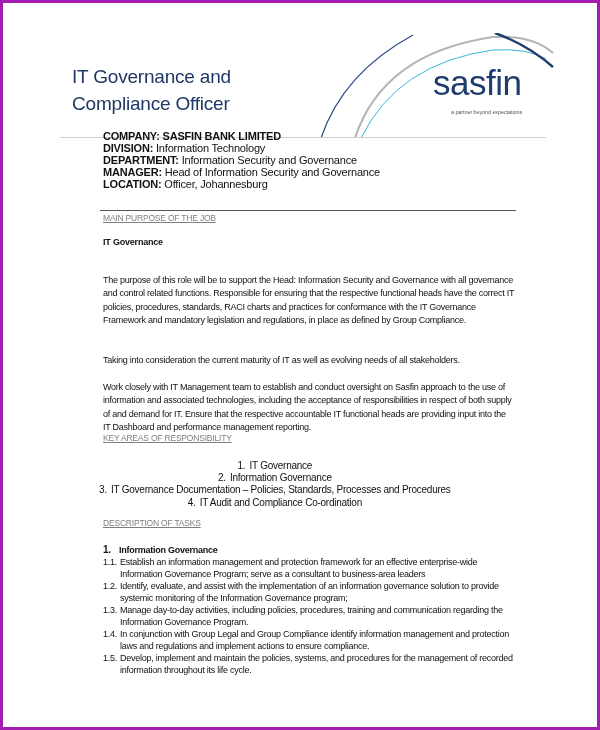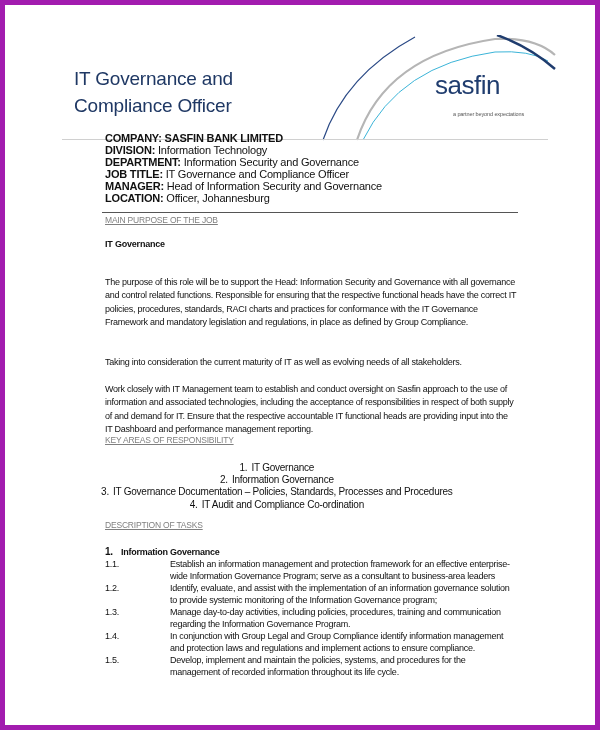--- a/index.html
+++ b/index.html
@@ -1,29 +1,29 @@
 <!DOCTYPE html>
 <html><head>
   <meta charset="utf-8">
   <style>
     * { box-sizing: border-box; margin: 0; padding: 0; }
     html, body { width: 600px; height: 730px; background: #ffffff; overflow: hidden; }
     body { font-family: "Liberation Sans", sans-serif; color: #111; position: relative; }
     .page {
       position: absolute; left: 0; top: 0; width: 600px; height: 730px;
-      border: 5px solid #a21caf; background: #fff;
+      border: 3px solid #a21caf; background: #fff;
     }
     .title {
       position: absolute; left: 69px; top: 60px; width: 260px;
       color: #1f3864; font-size: 19px; line-height: 27px; font-weight: normal;
       letter-spacing: -0.2px;
     }
     .logo-svg { position: absolute; left: 300px; top: 30px; width: 260px; height: 110px; }
     .logo-word {
-      position: absolute; left: 430px; top: 62px; font-size: 26px; color: #1f3c6e;
+      position: absolute; left: 430px; top: 62px; font-size: 35px; color: #1f3c6e;
       letter-spacing: -0.5px; line-height: 36px; text-align: right;
     }
     .logo-tag {
       position: absolute; left: 448px; top: 106px; font-size: 5.5px; color: #555;
       letter-spacing: -0.1px;
     }
     .header-rule {
       position: absolute; left: 57px; top: 134px; width: 486px; height: 1px; background: #d0d0d0;
     }
     .info { position: absolute; left: 100px; top: 127px; font-size: 11px; line-height: 12px; letter-spacing: -0.2px; }
@@ -38,21 +38,21 @@
     .sub-bold { position: absolute; left: 100px; font-size: 9px; font-weight: bold; letter-spacing: -0.2px; }
     .para {
       position: absolute; left: 100px; width: 412px; font-size: 9px; line-height: 13.4px;
       letter-spacing: -0.25px; color: #111; margin-top: 15px;
     }
     .klist { position: absolute; left: 92px; top: 457px; font-size: 10px; line-height: 12.2px; letter-spacing: -0.25px; text-align: center; }
     .klist .num { display: inline-block; width: 16px; }
     .tasks { position: absolute; left: 100px; top: 541px; width: 412px; font-size: 9px; line-height: 12px; letter-spacing: -0.25px; }
     .tasks .thead { font-weight: bold; }
     .tasks .thead .num { display: inline-block; width: 16px; font-size: 10px; }
-    .task { display: flex; gap: 48px; }
+    .task { display: flex; }
     .task .num { flex: 0 0 17px; }
     .task .txt { flex: 1; }
   </style>
 </head>
 <body>
 
 <div class="page">
 
   <h1 class="title">IT Governance and Compliance Officer</h1>
 
@@ -64,21 +64,20 @@
   </svg>
   <div class="logo-word">sasfin</div>
   <div class="logo-tag">a partner beyond expectations</div>
 
   <div class="header-rule"></div>
 
   <div class="info" id="info-block">
       <div class="row"><b>COMPANY:</b><span style="font-weight: bold;"> SASFIN BANK LIMITED</span></div>
       <div class="row"><b>DIVISION:</b><span> Information Technology</span></div>
       <div class="row"><b>DEPARTMENT:</b><span> Information Security and Governance</span></div>
-      <div class="row"><b>JOB TITLE:</b><span> IT Governance and Compliance Officer</span></div>
       <div class="row"><b>MANAGER:</b><span> Head of Information Security and Governance</span></div>
       <div class="row"><b>LOCATION:</b><span> Officer, Johannesburg</span></div>
     </div>
 
   <div class="rule-dark"></div>
 
   <div class="heading" style="top:210px">MAIN PURPOSE OF THE JOB</div>
   <div class="sub-bold" style="top:234px">IT Governance</div>
 
   <p class="para" style="top:256px">The purpose of this role will be to support the Head: Information Security and Governance with all governance and control related functions.  Responsible for ensuring that the respective functional heads have the correct IT policies, procedures, standards, RACI charts and practices for conformance with the IT Governance Framework and mandatory legislation and regulations, in place as defined by Group Compliance.</p>

